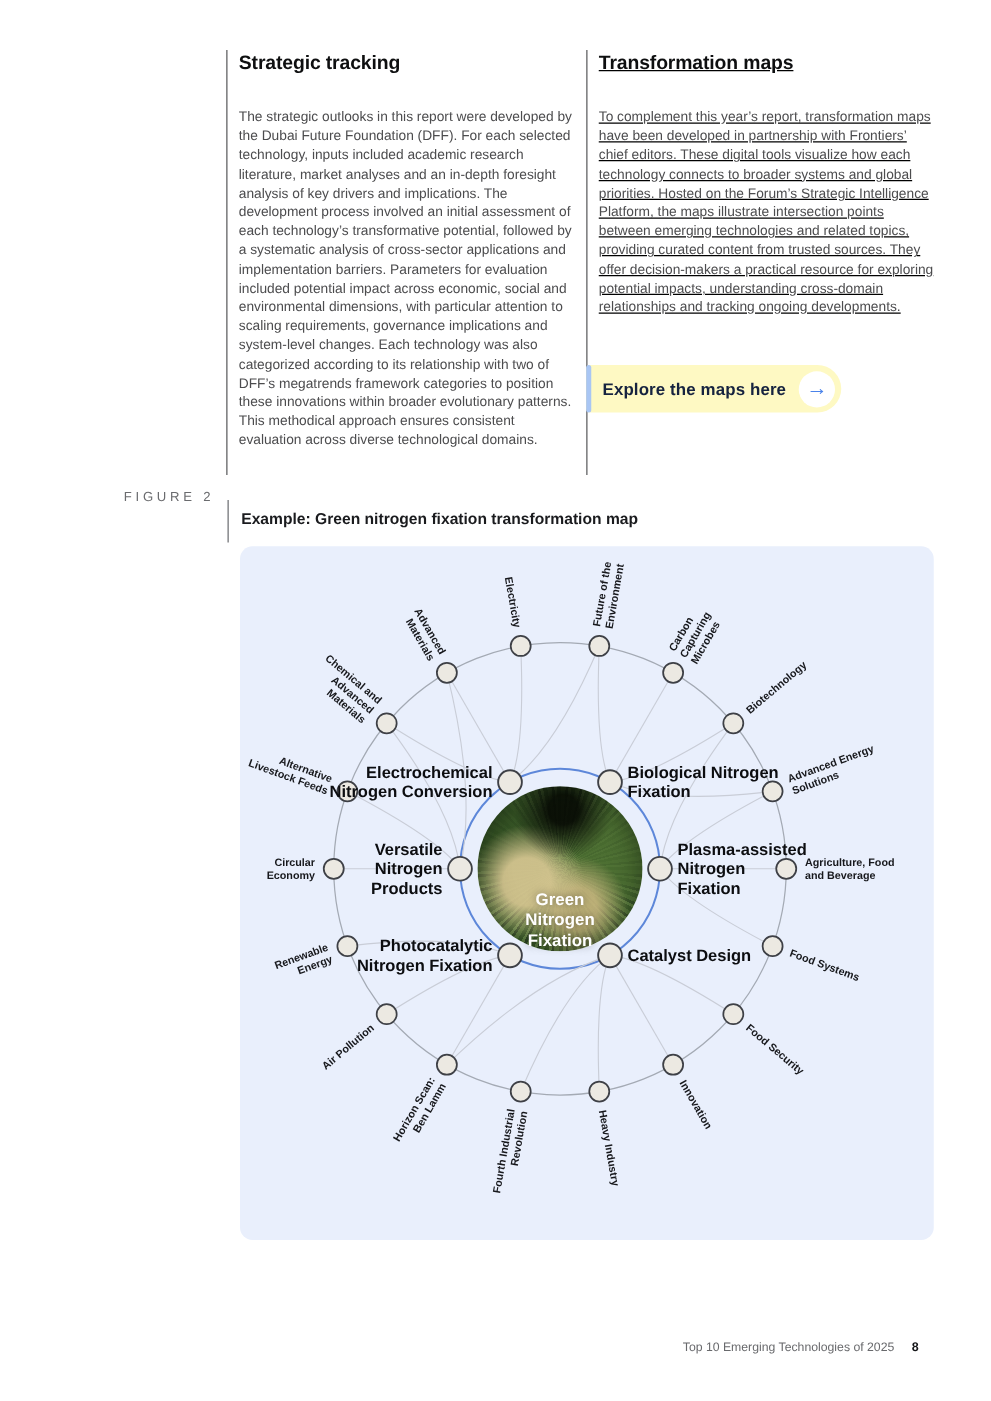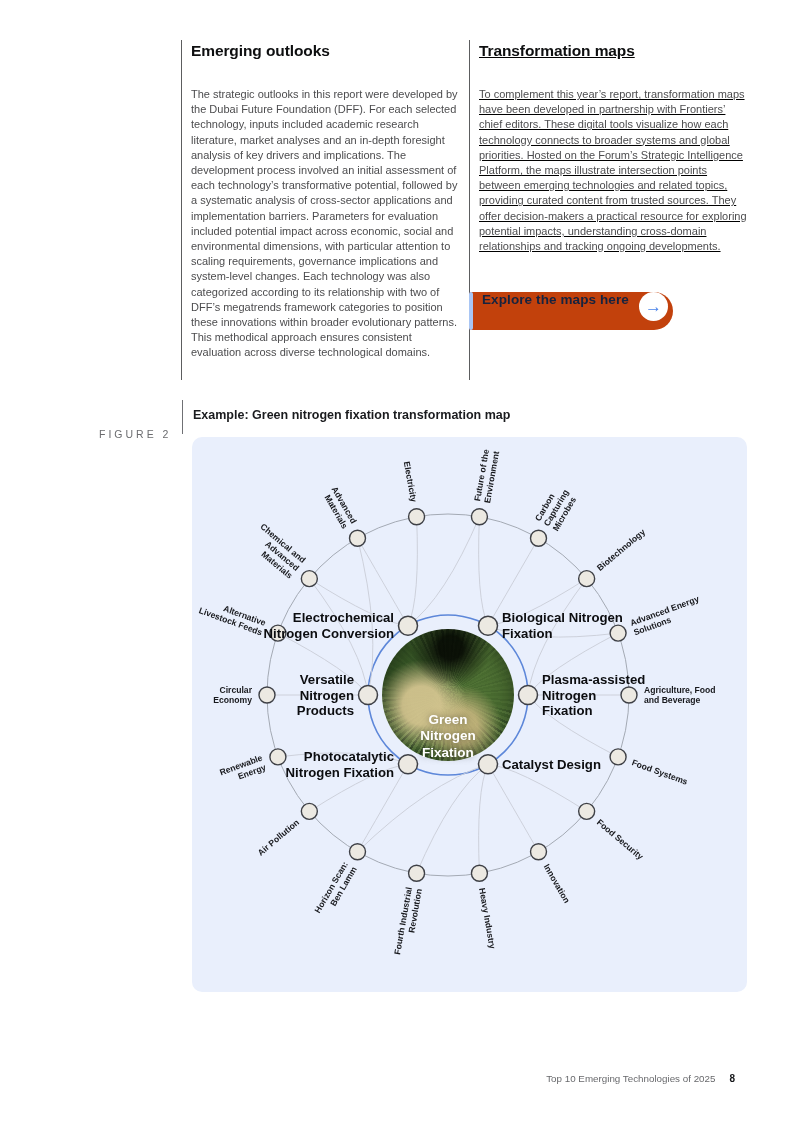--- a/index.html
+++ b/index.html
@@ -9,31 +9,31 @@
   }
   
   .col{position:absolute;top:40px;border-left:1px solid #5c5d5f;padding-left:9px;box-sizing:border-box;}
   .col-left{left:181px;width:282px;height:340px;}
   .col-right{left:469px;width:280px;height:340px;text-decoration:underline;}
   .col h2{margin:2px 0 27px 0;font-size:15.5px;line-height:18px;color:#0e0f10;letter-spacing:-0.1px;}
   .col p{margin:0;font-size:11px;line-height:15.2px;color:#4c4c4e;}
   
   .maps-button{
     position:absolute;left:469px;top:292px;width:204px;height:38px;
-    background:#c2410c;border-radius:3px 19px 19px 3px;
-    display:flex;cursor:pointer;text-decoration:none;
+    background:#fef9c3;border-radius:3px 19px 19px 3px;
+    display:flex;align-items:center;cursor:pointer;text-decoration:none;
   }
   .maps-accent{position:absolute;left:0;top:0;bottom:0;width:4px;background:#A9C6F4;border-radius:2px;}
   .maps-label{margin-left:13px;font-size:13.5px;font-weight:bold;color:#16233F;letter-spacing:0.1px;}
   .maps-arrow{
     margin-left:auto;margin-right:5px;width:29px;height:29px;border-radius:50%;background:#ffffff;
     display:flex;align-items:center;justify-content:center;color:#4A83EA;font-size:17px;font-weight:bold;
   }
   
-  .figure-label{position:absolute;left:99px;top:428px;font-size:10.5px;letter-spacing:3px;color:#6A6B6E;}
+  .figure-label{position:absolute;left:99px;top:392px;font-size:10.5px;letter-spacing:3px;color:#6A6B6E;}
   .figure-divider{position:absolute;left:182px;top:400px;width:1px;height:34px;background:#6f7074;}
   .figure-caption{position:absolute;left:193px;top:408px;font-size:12.5px;font-weight:bold;color:#1A1B1E;}
   
   .figure-panel{position:absolute;left:192px;top:437px;width:555px;height:555px;border-radius:10px;}
   .figure-panel svg{position:absolute;left:0;top:0;}
   .center-photo{
     position:absolute;left:190px;top:192px;width:132px;height:132px;border-radius:50%;
     display:flex;align-items:flex-end;justify-content:center;
     background:
       radial-gradient(circle at 52% 14%, rgba(8,12,5,0.95) 0 9%, rgba(8,12,5,0) 30%),
@@ -52,21 +52,21 @@
   .footer{position:absolute;top:1073px;right:58px;display:flex;align-items:baseline;gap:14px;}
   .footer-text{font-size:9.8px;color:#68696c;}
   .footer-num{font-size:10px;font-weight:bold;color:#141518;}
 </style>
 </head>
 <body>
 
 <div class="page">
 
   <section class="col col-left">
-    <h2>Emerging outlooks</h2>
+    <h2>Strategic tracking</h2>
     <p>The strategic outlooks in this report were developed by the Dubai Future Foundation (DFF). For each selected technology, inputs included academic research literature, market analyses and an in-depth foresight analysis of key drivers and implications. The development process involved an initial assessment of each technology’s transformative potential, followed by a systematic analysis of cross-sector applications and implementation barriers. Parameters for evaluation included potential impact across economic, social and environmental dimensions, with particular attention to scaling requirements, governance implications and system-level changes. Each technology was also categorized according to its relationship with two of DFF’s megatrends framework categories to position these innovations within broader evolutionary patterns. This methodical approach ensures consistent evaluation across diverse technological domains.</p>
   </section>
 
   <section class="col col-right">
     <h2>Transformation maps</h2>
     <p>To complement this year’s report, transformation maps have been developed in partnership with Frontiers’ chief editors. These digital tools visualize how each technology connects to broader systems and global priorities. Hosted on the Forum’s Strategic Intelligence Platform, the maps illustrate intersection points between emerging technologies and related topics, providing curated content from trusted sources. They offer decision-makers a practical resource for exploring potential impacts, understanding cross-domain relationships and tracking ongoing developments.</p>
   </section>
 
   <a class="maps-button">
     <span class="maps-accent"></span>

